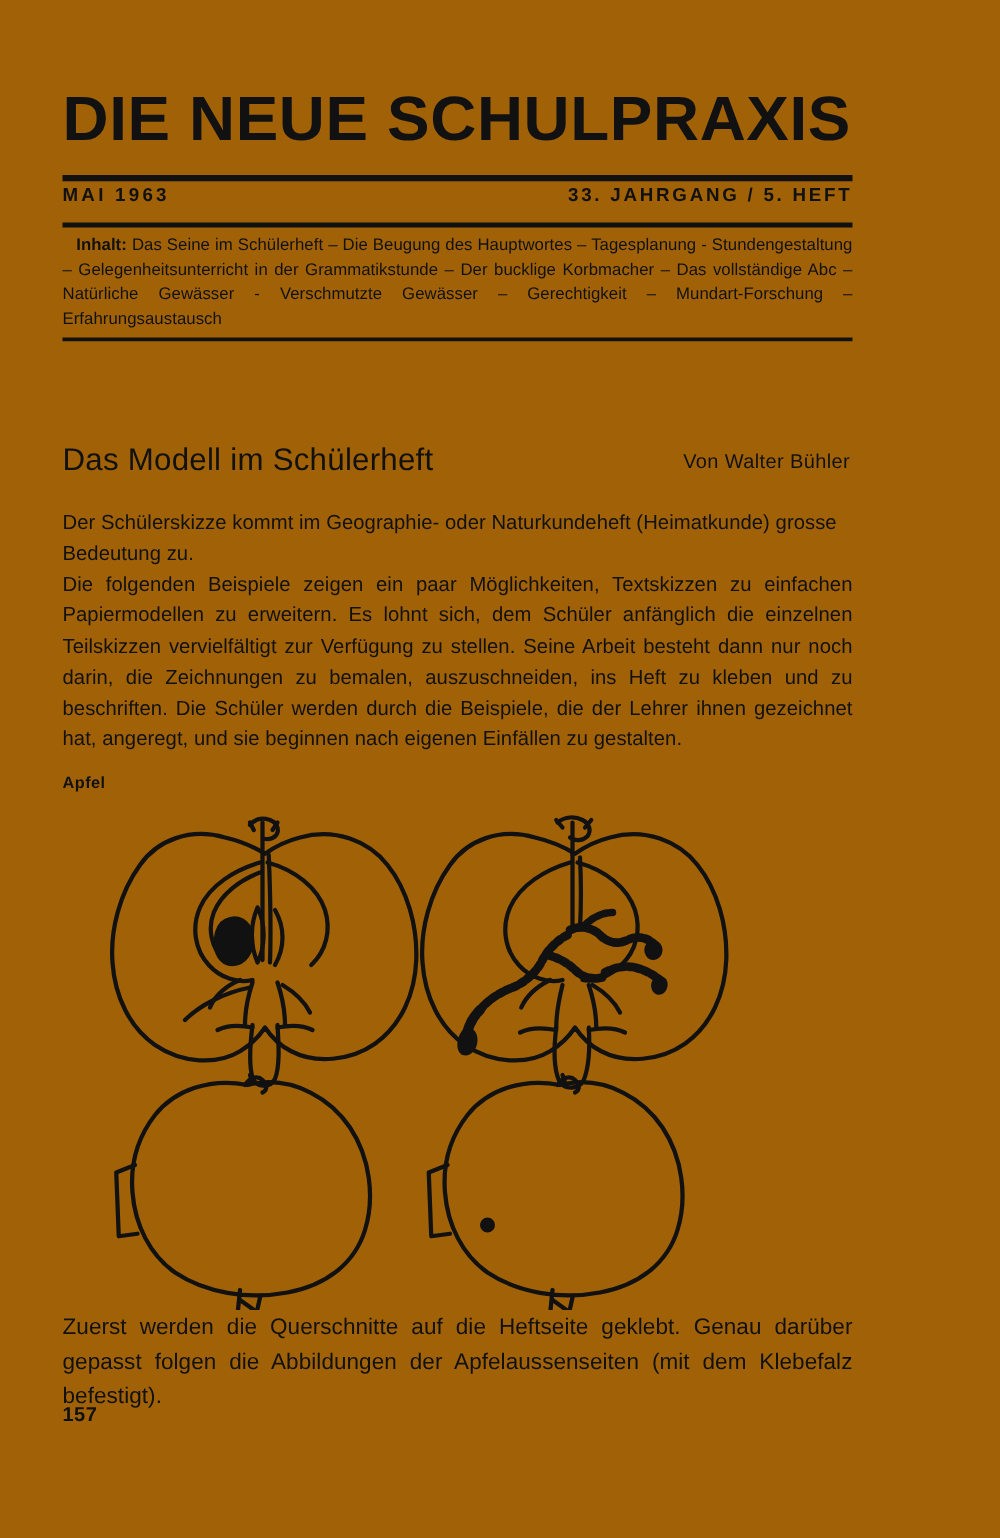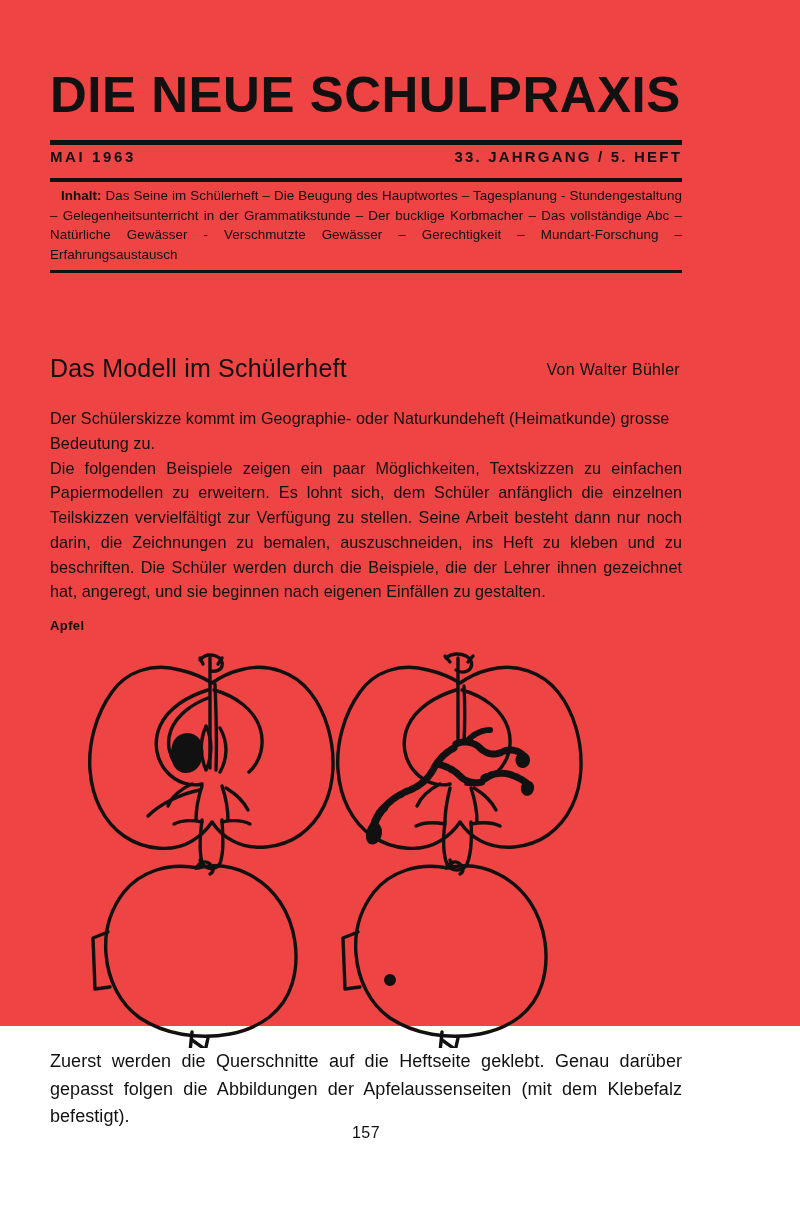--- a/index.html
+++ b/index.html
@@ -12,22 +12,22 @@
     height: 1230px;
     position: relative;
     font-family: "Liberation Sans", sans-serif;
     color: #111111;
     overflow: hidden;
   }
   .page {
     position: absolute;
     left: 0; top: 0;
     width: 800px;
-    height: 1026px;
-    background: #ef4444;
+    height: 1230px;
+    background: #a16207;
   }
   .inner {
     position: absolute;
     left: 50px;
     top: 0;
     width: 632px;
   }
 
   
   .masthead {
@@ -160,23 +160,23 @@
     letter-spacing: 0.05px;
     text-align: justify;
   }
   .caption p { margin: 0; }
 
   .folio {
     position: absolute;
     left: 0;
     top: 1124px;
     width: 632px;
-    text-align: center;
+    text-align: left;
     font-size: 16px;
-    font-weight: normal;
+    font-weight: bold;
     letter-spacing: 0.4px;
   }
 </style>
 </head>
 <body>
 
 <div class="page">
   <div class="inner">
 
     <div class="masthead">DIE NEUE SCHULPRAXIS</div>

